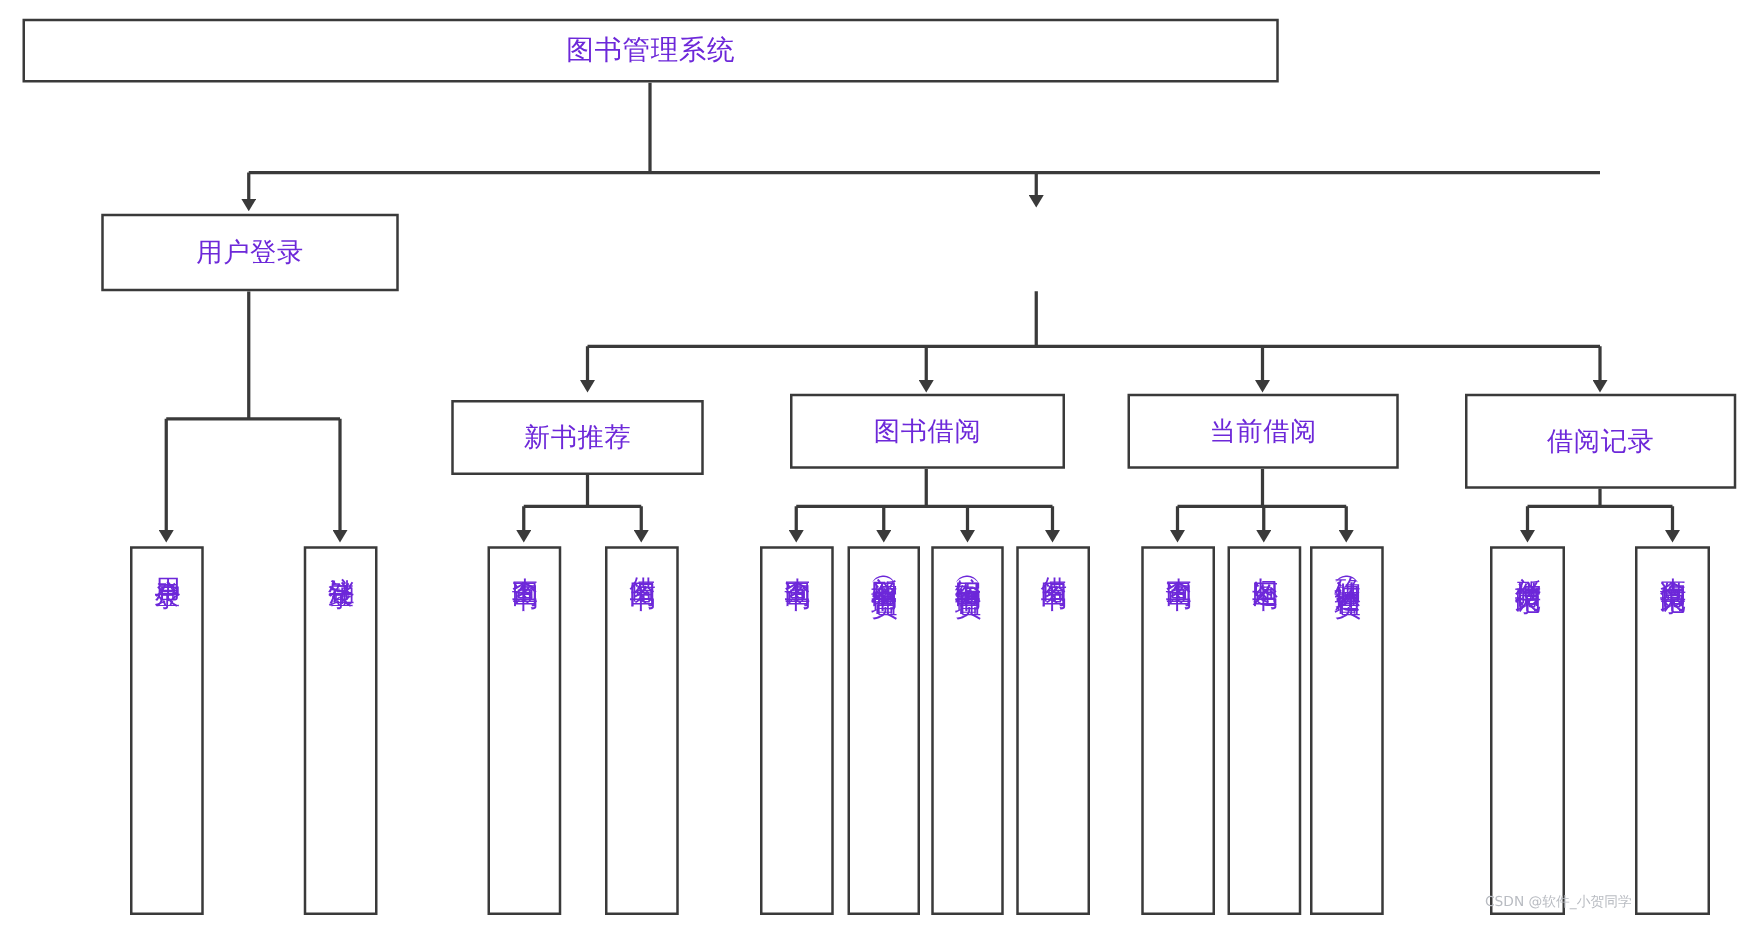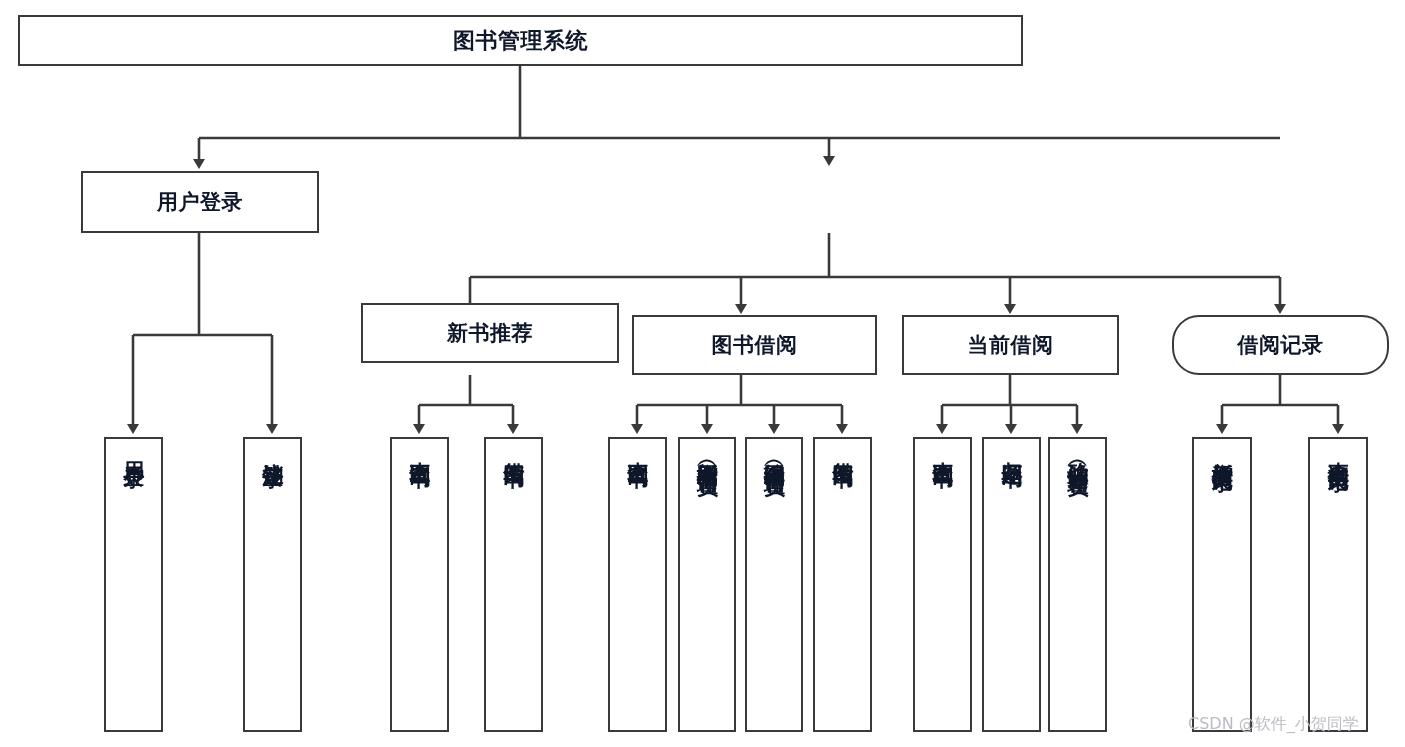--- a/index.html
+++ b/index.html
@@ -29,25 +29,24 @@
     box-sizing: border-box;
     background: #ffffff;
     border: 2px solid #3a3a3a;
     display: flex;
     align-items: center;
     justify-content: center;
     color: #55575c;
     z-index: 2;
   }
   .node .label {
-    color: #0f172a;
+    color: #6d28d9;
     line-height: 1.18;
     letter-spacing: 0.5px;
     white-space: nowrap;
-    font-weight: bold;
   }
   
   .node.h .label {
     font-size: 21px;
   }
   .node.root .label {
     font-size: 22px;
   }
   
   .node.v {
@@ -59,21 +58,21 @@
     text-orientation: upright;
     font-size: 21px;
     letter-spacing: 2px;
     line-height: 1;
     text-align: left;
   }
   .watermark {
     position: absolute;
     left: 1188px;
     top: 714px;
-    font-size: 16px;
+    font-size: 11px;
     color: #b9bcc2;
     white-space: nowrap;
     z-index: 3;
     font-family: "DejaVu Sans", "Liberation Sans", sans-serif;
   }
 </style>
 </head>
 <body>
 
 <div id="canvas">
@@ -129,30 +128,30 @@
   </svg>
 
   <div class="node h root" style="left:18px; top:15px; width:1005px; height:51px;">
     <span class="label">图书管理系统</span>
   </div>
 
   <div class="node h" style="left:81px; top:171px; width:238px; height:62px;">
     <span class="label">用户登录</span>
   </div>
 
-  <div class="node h" style="left:361px; top:303px; width:258px; height:60px;">
+  <div class="node h" style="left:361px; top:320px; width:202px; height:60px;">
     <span class="label">新书推荐</span>
   </div>
-  <div class="node h" style="left:632px; top:315px; width:245px; height:60px;">
+  <div class="node h" style="left:632px; top:315px; width:220px; height:60px;">
     <span class="label">图书借阅</span>
   </div>
   <div class="node h" style="left:902px; top:315px; width:217px; height:60px;justify-content:center;">
     <span class="label">当前借阅</span>
   </div>
-  <div class="node h" style="left:1172px; top:315px; width:217px; height:60px;border-radius:27px;">
+  <div class="node h" style="left:1172px; top:315px; width:217px; height:76px;">
     <span class="label">借阅记录</span>
   </div>
 
   <div class="node v" style="left:104px; top:437px; width:59px; height:295px;">
     <span class="label">用户登录</span>
   </div>
   <div class="node v" style="left:243px; top:437px; width:59px; height:295px;">
     <span class="label">注销登录</span>
   </div>
   <div class="node v" style="left:390px; top:437px; width:59px; height:295px;">

